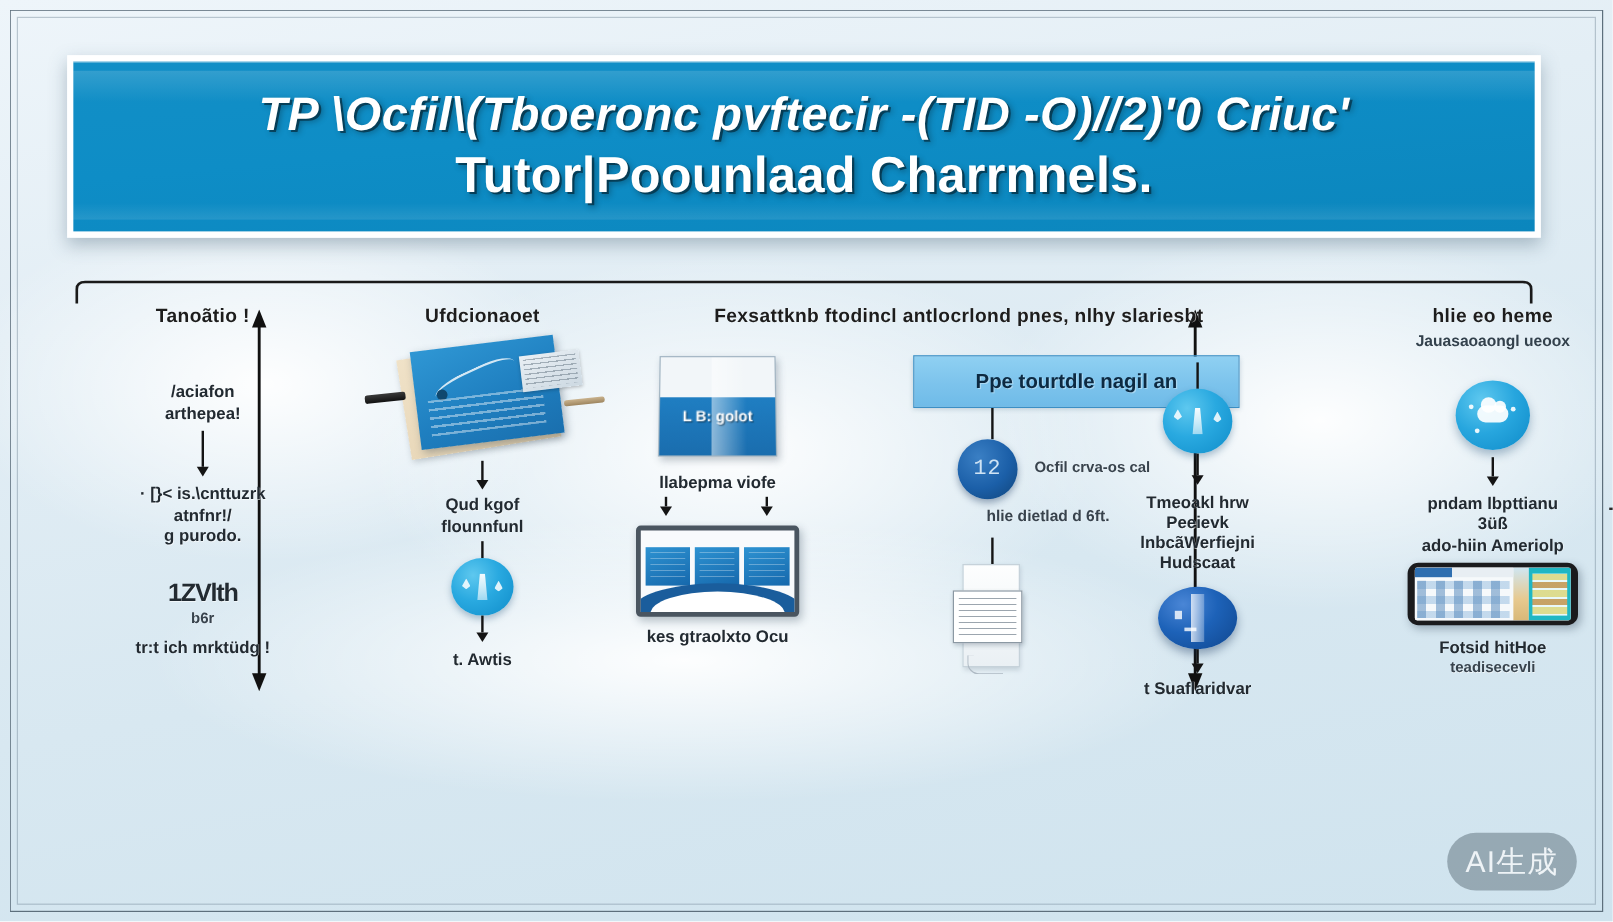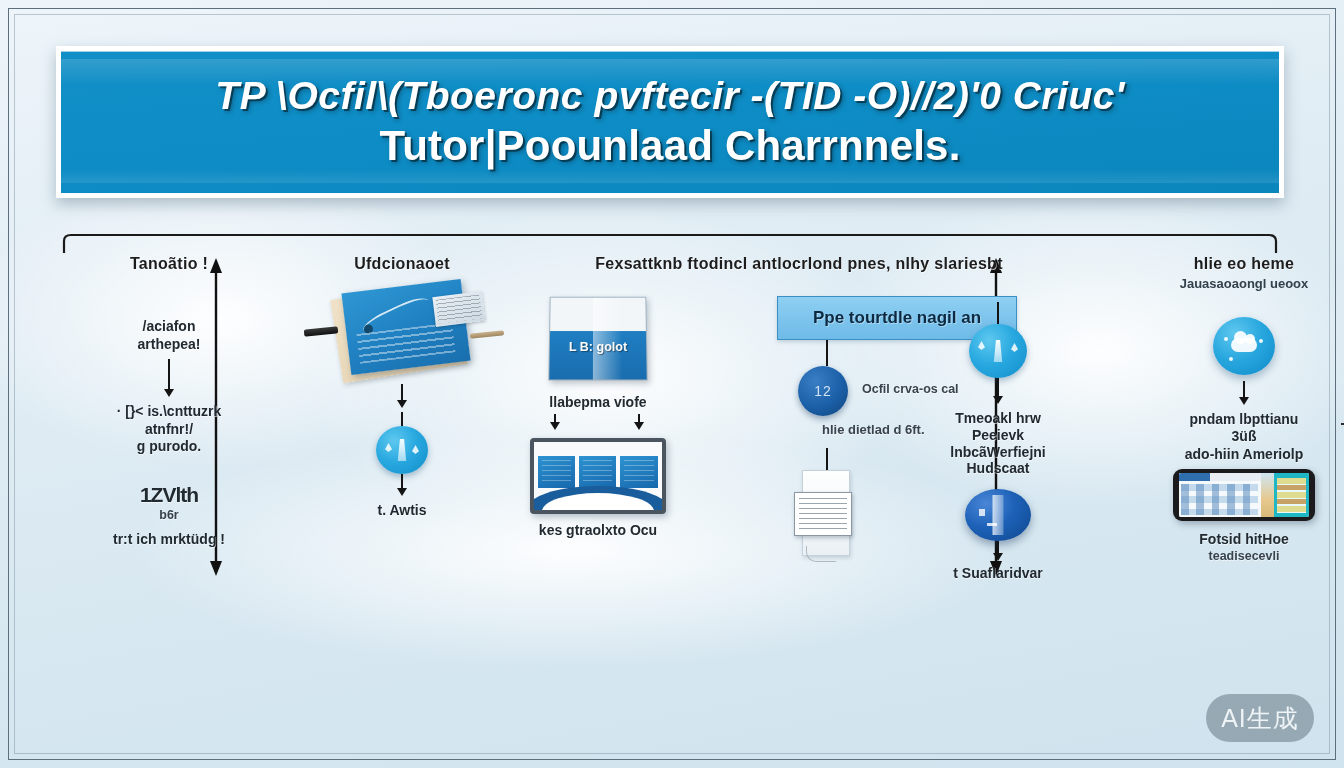--- a/index.html
+++ b/index.html
@@ -342,40 +342,40 @@
   }
   .monitor .wave2 {
     position: absolute; left: 6%; bottom: -6%;
     width: 88%; height: 30%;
     background: #ffffff;
     border-radius: 50% 50% 0 0 / 90% 90% 0 0;
   }
 
   
   .center-banner {
-    width: 240px;
+    width: 272px;
     padding: 11px 8px;
     background: linear-gradient(to bottom, #8fd0f2 0%, #7cc3ec 55%, #6fbbe8 100%);
     border: 1.5px solid #3b8fc5;
     box-shadow: 0 2px 4px rgba(40,80,110,.22);
     font-size: 17px;
     font-weight: bold;
     color: #0d2a42;
     text-shadow: 1px 1px 0 rgba(255,255,255,.35);
   }
 
   .badge-12 {
     width: 50px; height: 50px;
     border-radius: 50%;
     background: radial-gradient(circle at 35% 30%, #3a7fc4 0%, #1b5fa8 55%, #114479 100%);
     box-shadow: 0 3px 6px rgba(20,50,90,.4);
     display: flex; align-items: center; justify-content: center;
-    font-size: 14px; font-weight: normal;
+    font-size: 18px; font-weight: normal;
     color: #cfe3f4;
-    font-family: Liberation Sans, sans-serif;
+    font-family: Liberation Mono, monospace;
     letter-spacing: 1px;
   }
 
   .paper-stack {
     position: relative;
     width: 62px; height: 92px;
   }
   .paper-stack .sheet-back {
     position: absolute; left: 8px; top: 0;
     width: 48px; height: 86px;
@@ -606,20 +606,22 @@
         <div class="inset"></div>
         <div class="clip-l"></div>
         <div class="clip-r"></div>
       </div>
 
       <div class="down-arrow">
         <div class="shaft" style="height:16px;"></div>
         <div class="head"></div>
       </div>
 
+      <div class="cap" style="white-space:pre-line; margin-top:4px;">Qud kgof
+flounnfunl</div>
 
       <div class="down-arrow" style="margin-top:4px;">
         <div class="shaft" style="height:14px;"></div>
       </div>
 
       <div class="circ-icon circ-cyan">
         <div class="glyph"></div>
         <div class="drop-l"></div>
         <div class="drop-r"></div>
       </div>

